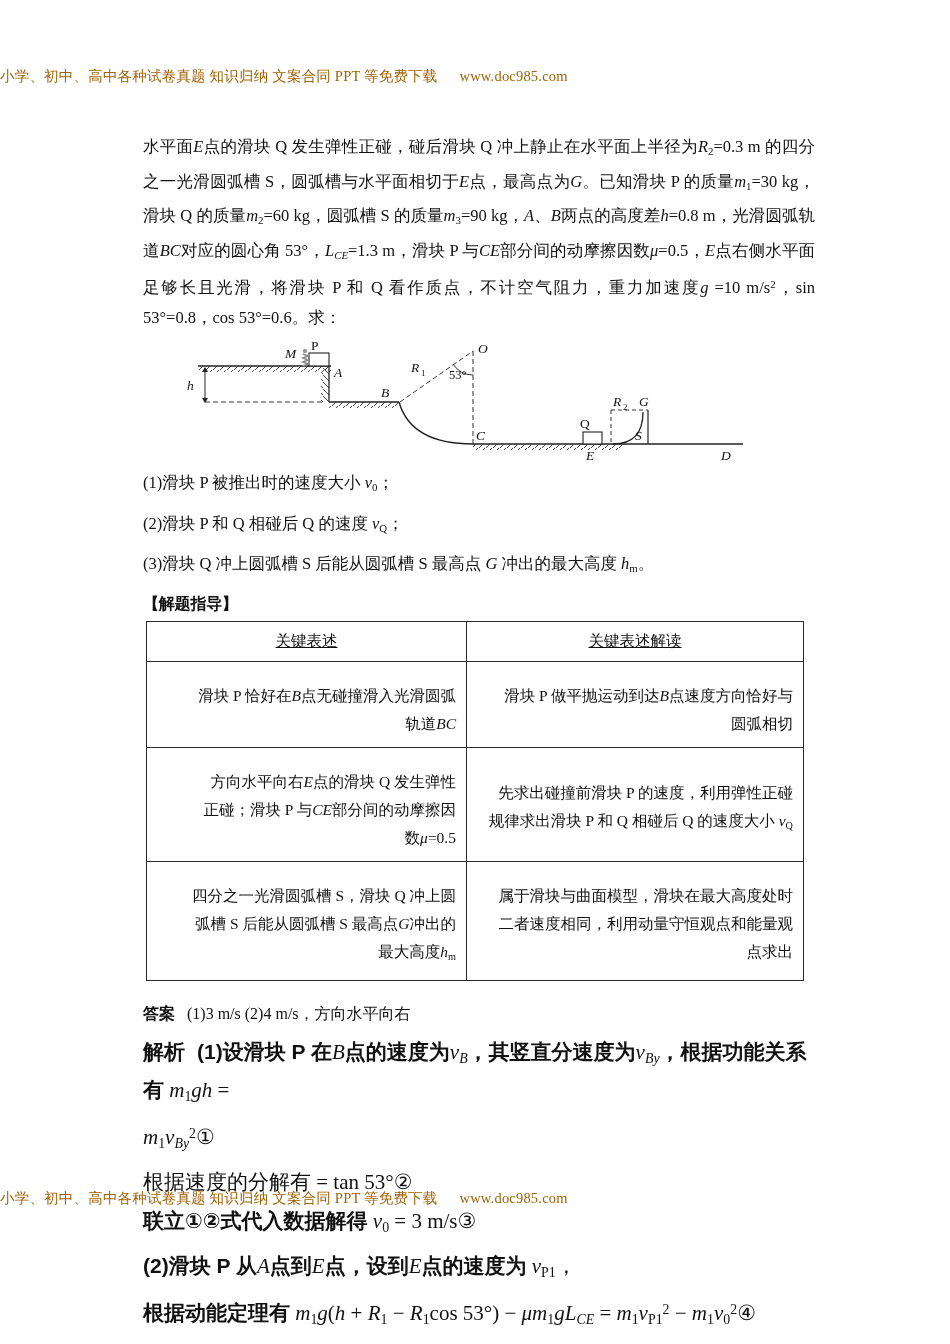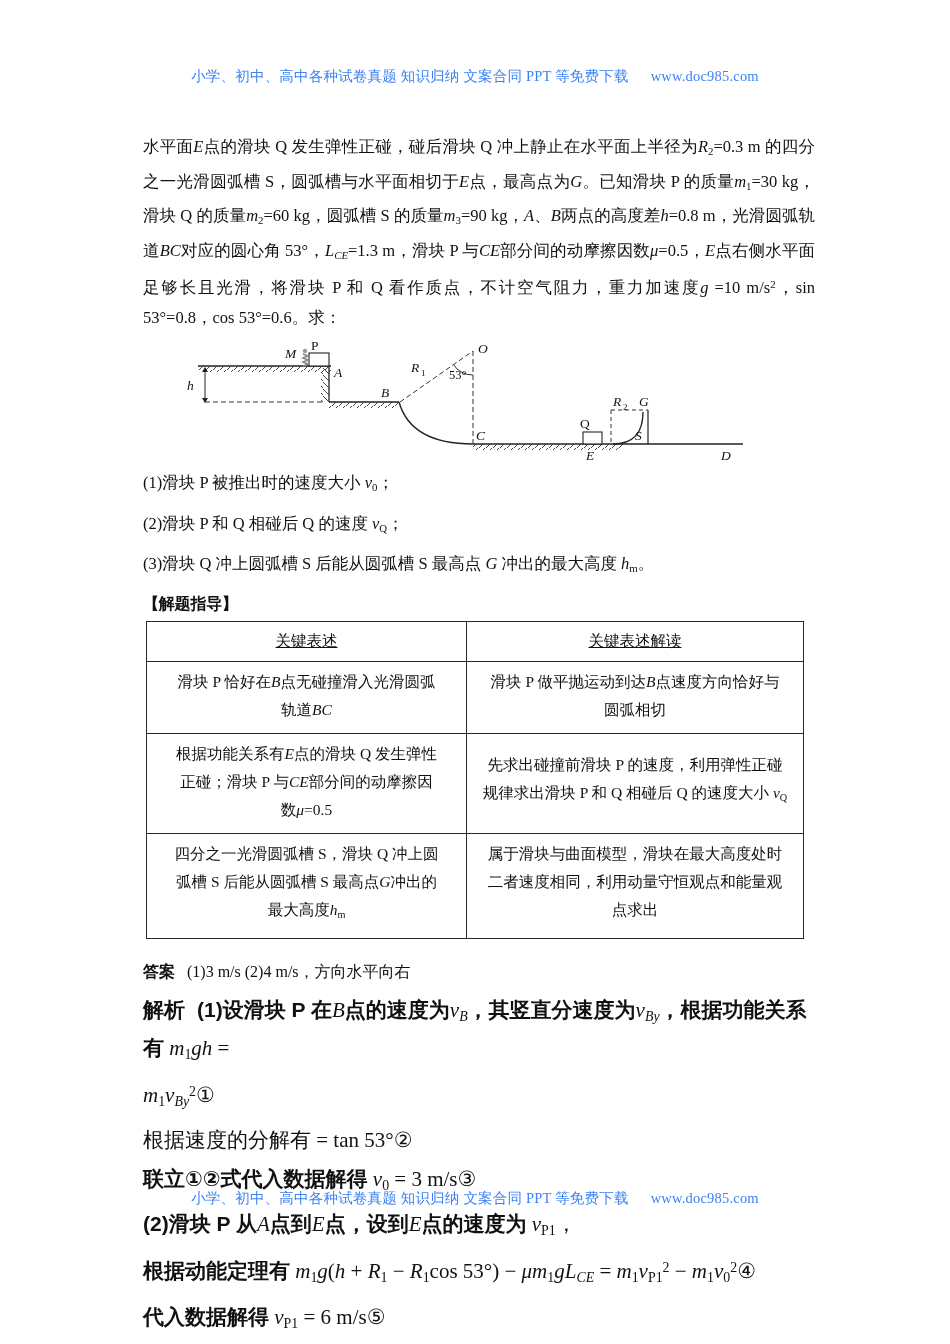--- a/index.html
+++ b/index.html
@@ -14,23 +14,22 @@
     overflow: hidden;
   }
   .page {
     position: absolute;
     left: 0; top: 0;
     width: 950px; height: 1344px;
   }
   .watermark {
     position: absolute;
     left: 0; width: 950px;
-    text-align: center;
     font-size: 14.5px;
-    color: #3b82f6;
+    color: #a16207;
     letter-spacing: 0.2px;
     font-family: "Liberation Serif", "DejaVu Serif", serif;
   }
   .watermark .url { padding-left: 22px; font-family: "Liberation Serif", serif; }
   .wm-top { top: 67px; }
   .wm-bottom { top: 1189px; }
 
   .content {
     position: absolute;
     left: 143px; top: 132px;
@@ -67,26 +66,26 @@
   }
 
   table.guide {
     border-collapse: collapse;
     width: 658px;
     margin-left: 3px;
     table-layout: fixed;
   }
   table.guide td, table.guide th {
     border: 1px solid #2a2a2a;
-    padding: 6px 10px 9px 10px;
+    padding: 20px 10px 9px 10px;
     font-size: 15.5px;
     line-height: 28px;
     vertical-align: top;
     font-weight: normal;
-    text-align: center;
+    text-align: right;
   }
   table.guide th { text-align: center; padding: 5px 8px 6px 8px; text-decoration: underline; }
   table.guide td.mid { vertical-align: middle; }
   table.guide .col1 { width: 320px; }
 
   .ans-block { margin-top: 18px; }
   .ans-line {
     font-size: 16px;
     line-height: 30px;
   }
@@ -226,21 +225,21 @@
             <span>滑块 P 恰好在</span><i class="mi">B</i><span>点无碰撞滑入光滑圆弧</span><br>
             <span>轨道</span><i class="mi">BC</i>
           </td>
           <td class="mid">
             <span>滑块 P 做平抛运动到达</span><i class="mi">B</i><span>点速度方向恰好与</span><br>
             <span>圆弧相切</span>
           </td>
         </tr>
         <tr>
           <td class="col1">
-            <span>根据功能关系有</span><i class="mi">E</i><span>点的滑块 Q 发生弹性</span><br>
+            <span>方向水平向右</span><i class="mi">E</i><span>点的滑块 Q 发生弹性</span><br>
             <span>正碰；滑块 P 与</span><i class="mi">CE</i><span>部分间的动摩擦因</span><br>
             <span>数</span><i class="mi">μ</i><span>=0.5</span>
           </td>
           <td class="mid">
             <span>先求出碰撞前滑块 P 的速度，利用弹性正碰</span><br>
             <span>规律求出滑块 P 和 Q 相碰后 Q 的速度大小</span> <i class="mi">v</i><sub>Q</sub>
           </td>
         </tr>
         <tr>
           <td class="col1">

